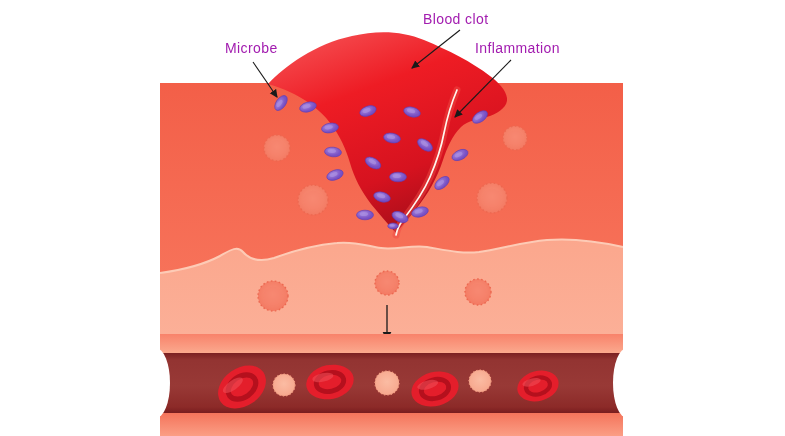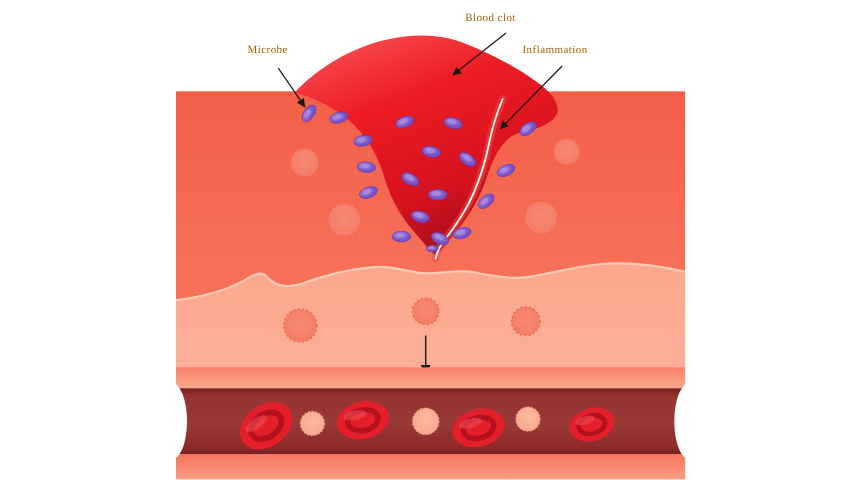--- a/index.html
+++ b/index.html
@@ -1,19 +1,19 @@
 <!DOCTYPE html>
 <html><head>
 <meta charset="utf-8">
 <style>
   html,body{margin:0;padding:0;background:#ffffff;}
   .stage{position:relative;width:785px;height:436px;background:#ffffff;overflow:hidden;
          font-family:"Liberation Sans",sans-serif;}
   .stage svg{position:absolute;left:0;top:0;}
-  .anno{position:absolute;font-size:10px;font-weight:500;color:#a16207;letter-spacing:.4px;white-space:nowrap;font-family:Liberation Serif, serif;}
+  .anno{position:absolute;font-size:14px;font-weight:500;color:#a21caf;letter-spacing:.4px;white-space:nowrap;}
   #label-microbe{left:225px;top:40px;}
   #label-blood-clot{left:423px;top:11px;}
   #label-inflammation{left:475px;top:40px;text-align:right;}
 </style>
 </head>
 <body>
 
 <div class="stage">
 
   <svg width="785" height="436" viewBox="0 0 785 436">

